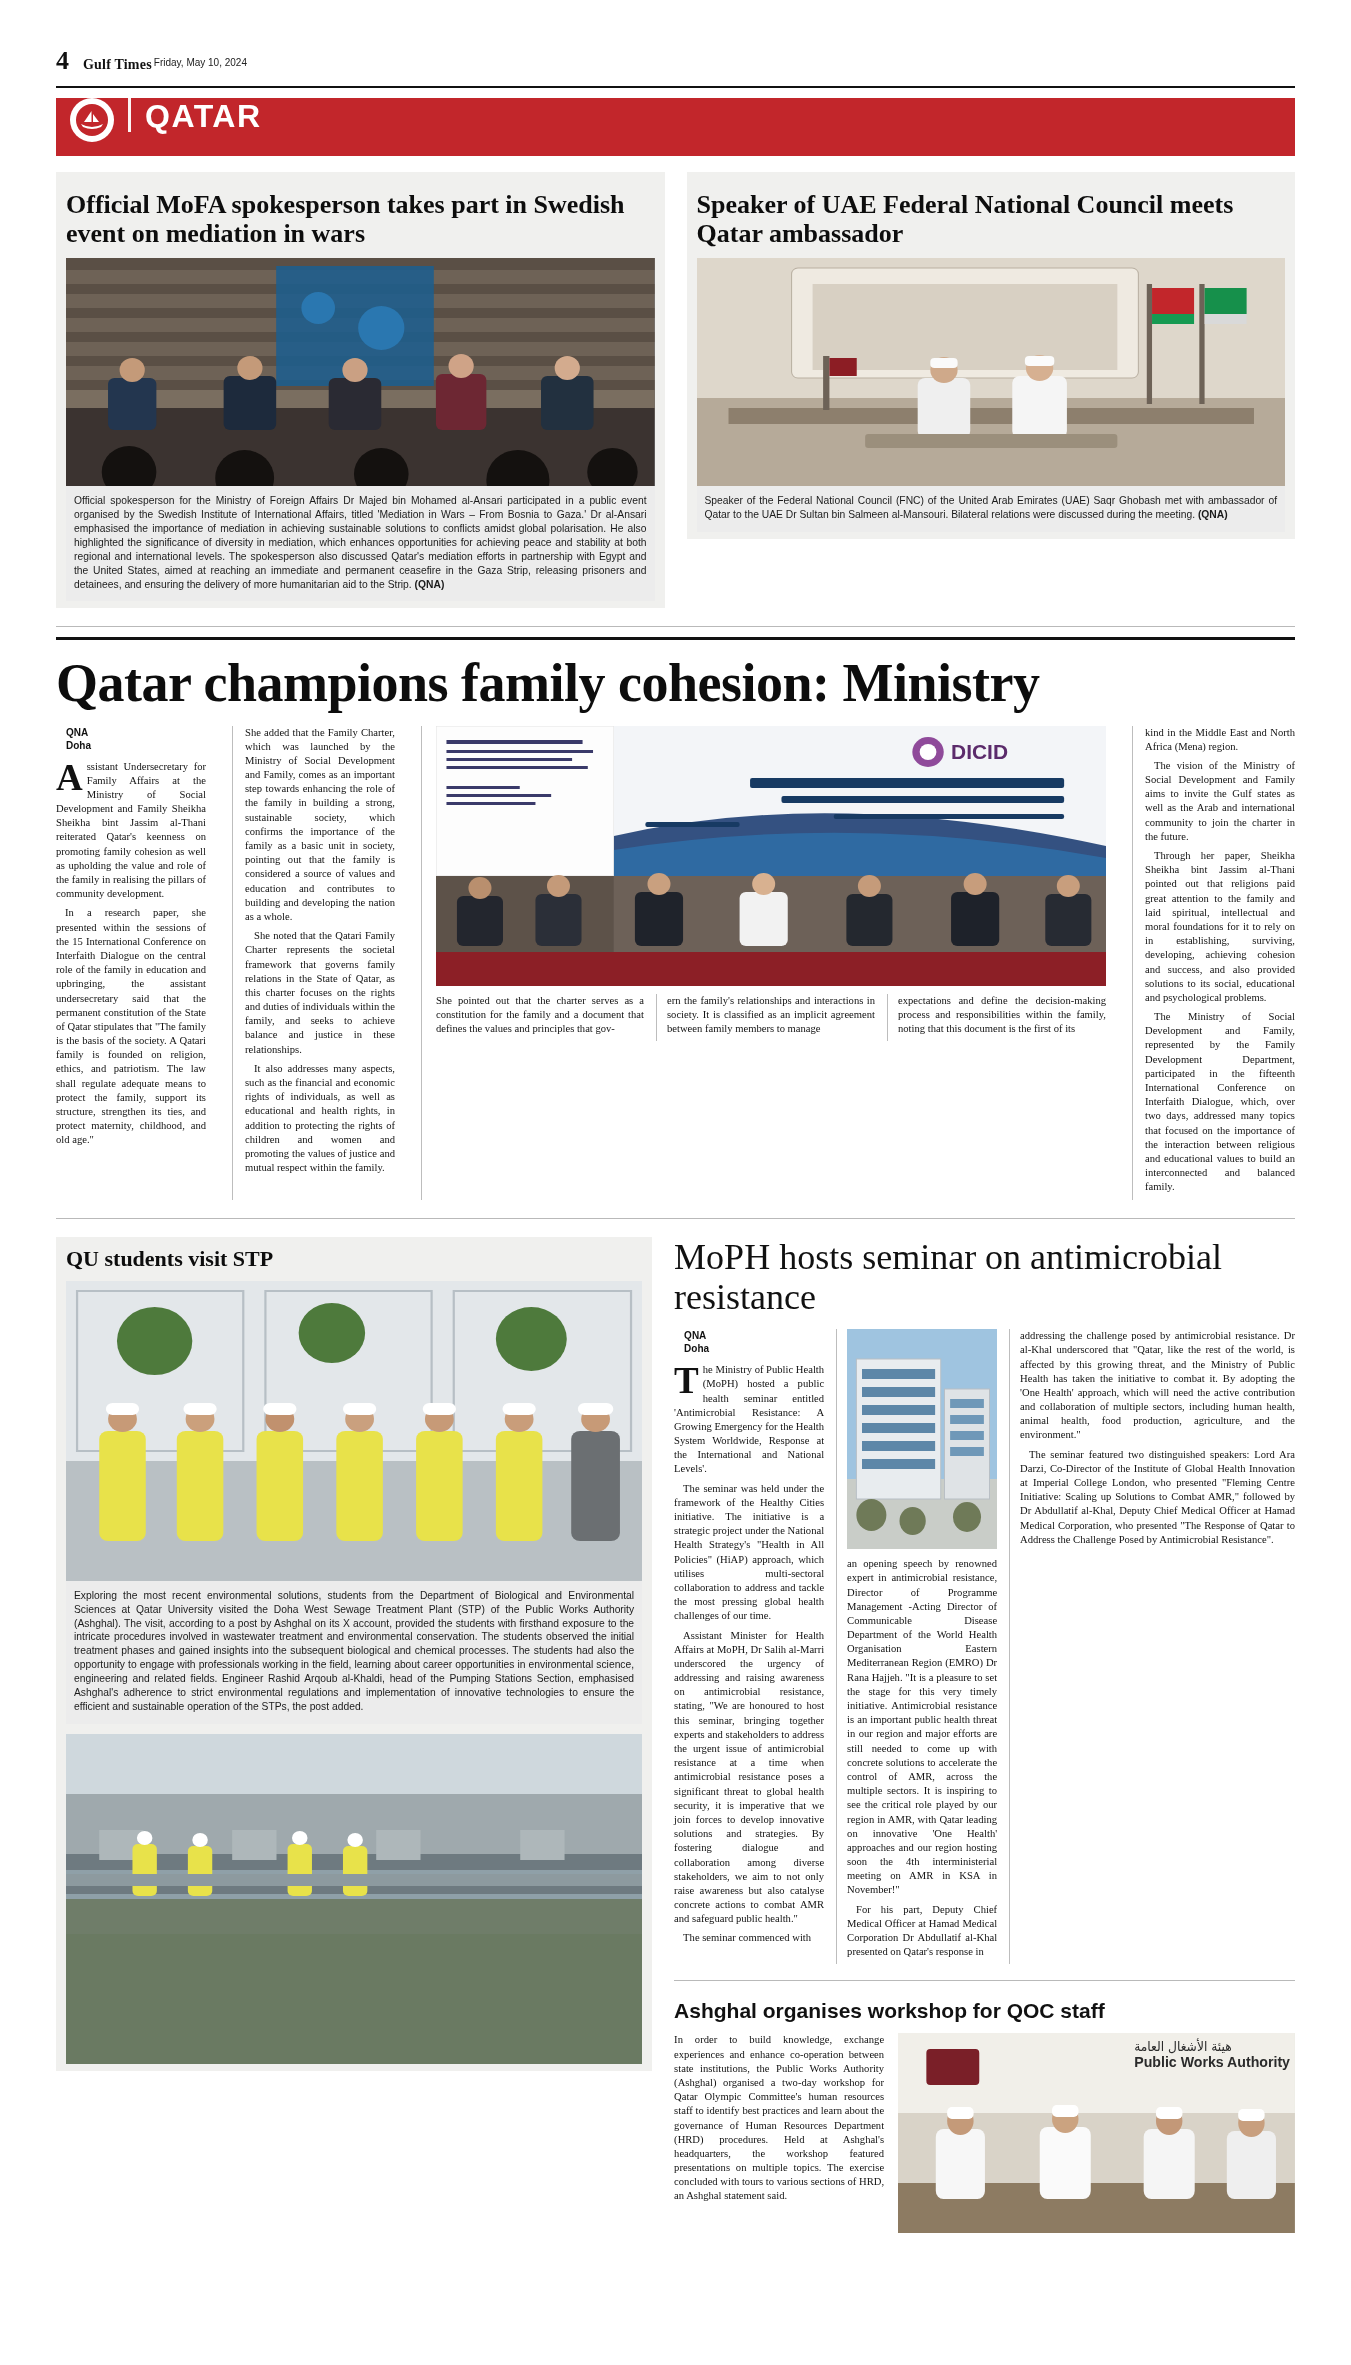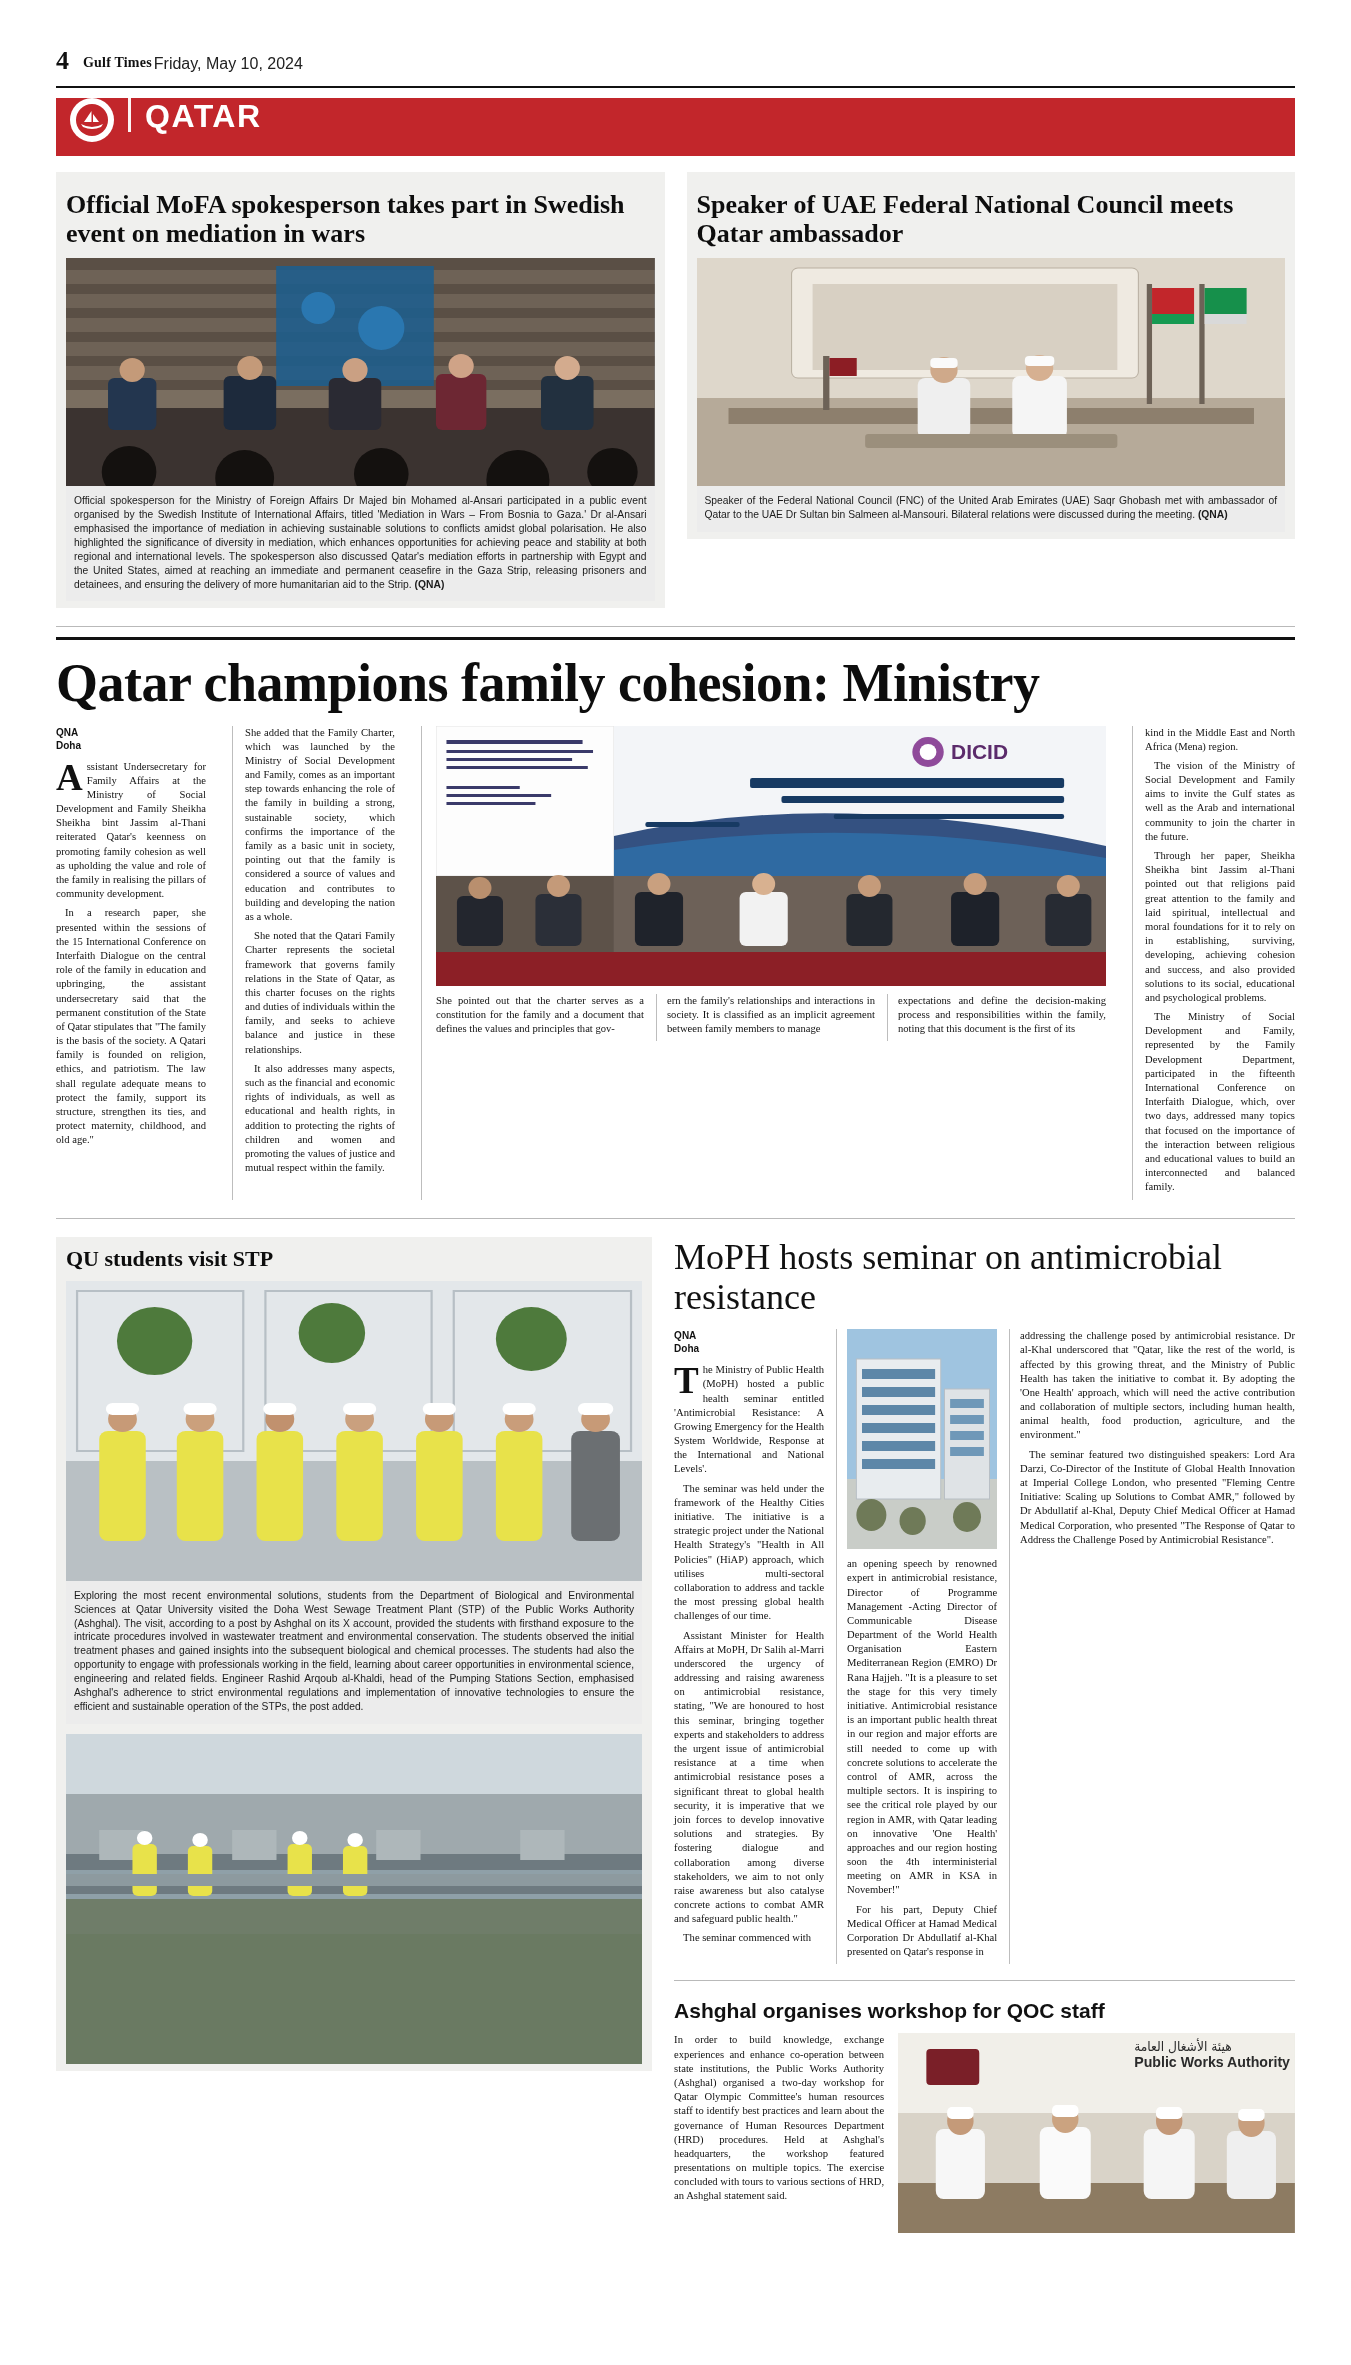--- a/index.html
+++ b/index.html
@@ -4,21 +4,21 @@
 <style>
   html,body{margin:0;padding:0;background:#ffffff;}
   body{width:1351px;min-height:2365px;font-family:"Liberation Serif",serif;color:#111;}
   .page{width:1351px;min-height:2365px;position:relative;background:#fff;padding:0;box-sizing:border-box;}
 
   
   .masthead{display:flex;align-items:flex-end;gap:14px;padding:48px 56px 6px 56px;}
   .folio{font-family:"Liberation Serif",serif;font-size:26px;font-weight:bold;line-height:1;}
   .mast-meta{display:flex;flex-direction:row;gap:2px;padding-bottom:1px;}
   .mast-title{font-family:"Liberation Serif",serif;font-size:14px;font-weight:bold;letter-spacing:.2px;}
-  .mast-date{font-family:"Liberation Sans",sans-serif;font-size:16px;color:#222;}
+  .mast-date{font-family:"Liberation Sans",sans-serif;font-size:10px;color:#222;}
 
   .rule-top{margin:6px 56px 0 56px;border-top:2px solid #111;}
 
   
   .banner{margin:10px 56px 0 56px;background:#c2262b;height:58px;display:flex;padding:0 14px;box-sizing:border-box;}
   .banner-logo{width:44px;height:44px;border-radius:50%;background:#fff;display:flex;align-items:center;justify-content:center;margin-right:10px;}
   .banner-logo svg{display:block;}
   .banner-sep{width:3px;height:34px;background:#fff;margin:0 14px 0 4px;opacity:.95;}
   .banner-title{color:#fff;font-family:"Liberation Sans",sans-serif;font-weight:bold;font-size:32px;letter-spacing:1.5px;}
   .hl{font-family:"Liberation Serif",serif;font-weight:bold;color:#0d0d0d;}
@@ -36,21 +36,21 @@
   .cap-box{padding:8px 8px 10px 8px;background:#ececec;}
   .panel{background:#f0f0ee;padding:10px 10px 7px 10px;box-sizing:border-box;}
 
   .hrule{margin:18px 56px 0 56px;border-top:1px solid #b9b9b9;}
   .hrule2{margin:10px 56px 0 56px;border-top:3px solid #111;}
 
   
   .feature{margin:16px 56px 0 56px;}
   .feature-head{font-size:54px;line-height:1.02;letter-spacing:-.5px;margin:0 0 14px 0;}
   .feature-body{display:flex;gap:16px;}
-  .byline{font-family:"Liberation Sans",sans-serif;font-size:10px;font-weight:bold;line-height:1.3;margin-bottom:8px;}
+  .byline{font-family:"Liberation Sans",sans-serif;font-size:10px;font-weight:bold;line-height:1.3;margin-bottom:8px;margin-left:10px;}
   .byline .b2{font-weight:bold;}
   .col{font-family:"Liberation Serif",serif;font-size:10.6px;line-height:1.34;text-align:justify;hyphens:auto;}
   .col p{margin:0 0 5px 0;text-indent:9px;}
   .col p.first{text-indent:0;}
   .dropcap::first-letter{float:left;font-size:37px;line-height:.82;font-weight:bold;padding:3px 4px 0 0;}
 
   .feat-img{width:100%;height:260px;background:#e7e9ec;position:relative;overflow:hidden;}
 
   
   .lower{margin:18px 56px 0 56px;display:flex;gap:22px;}

